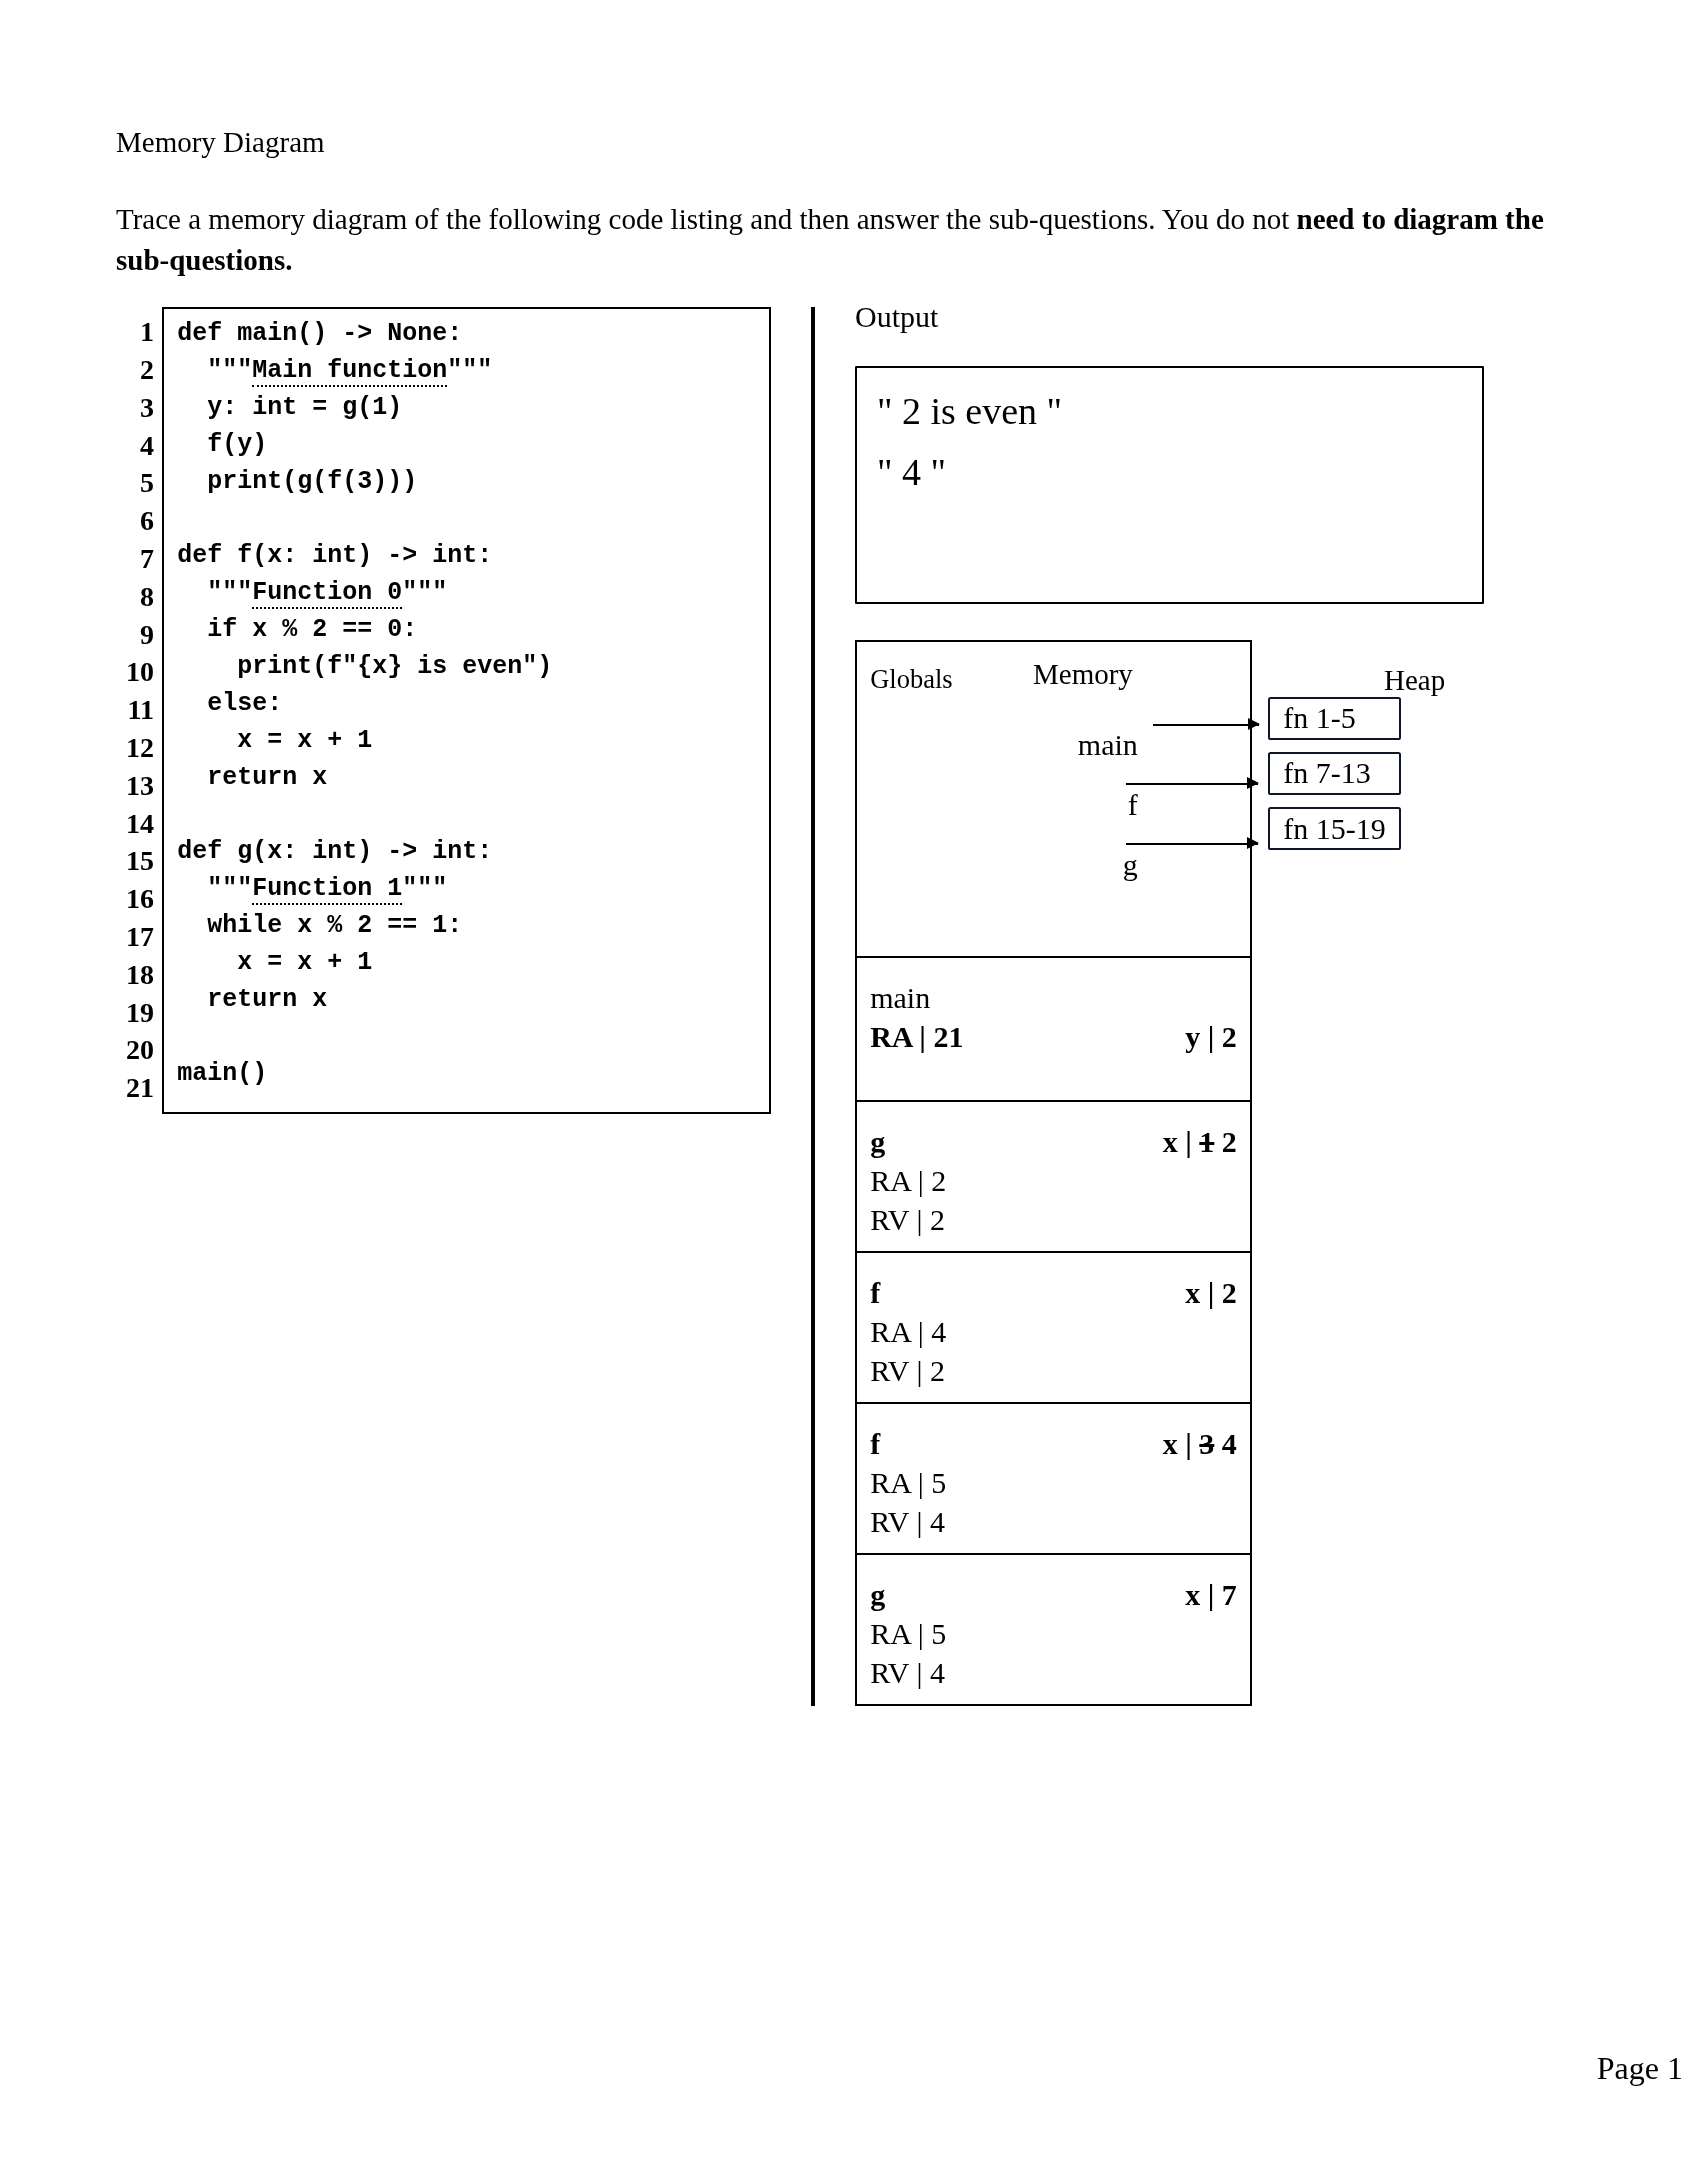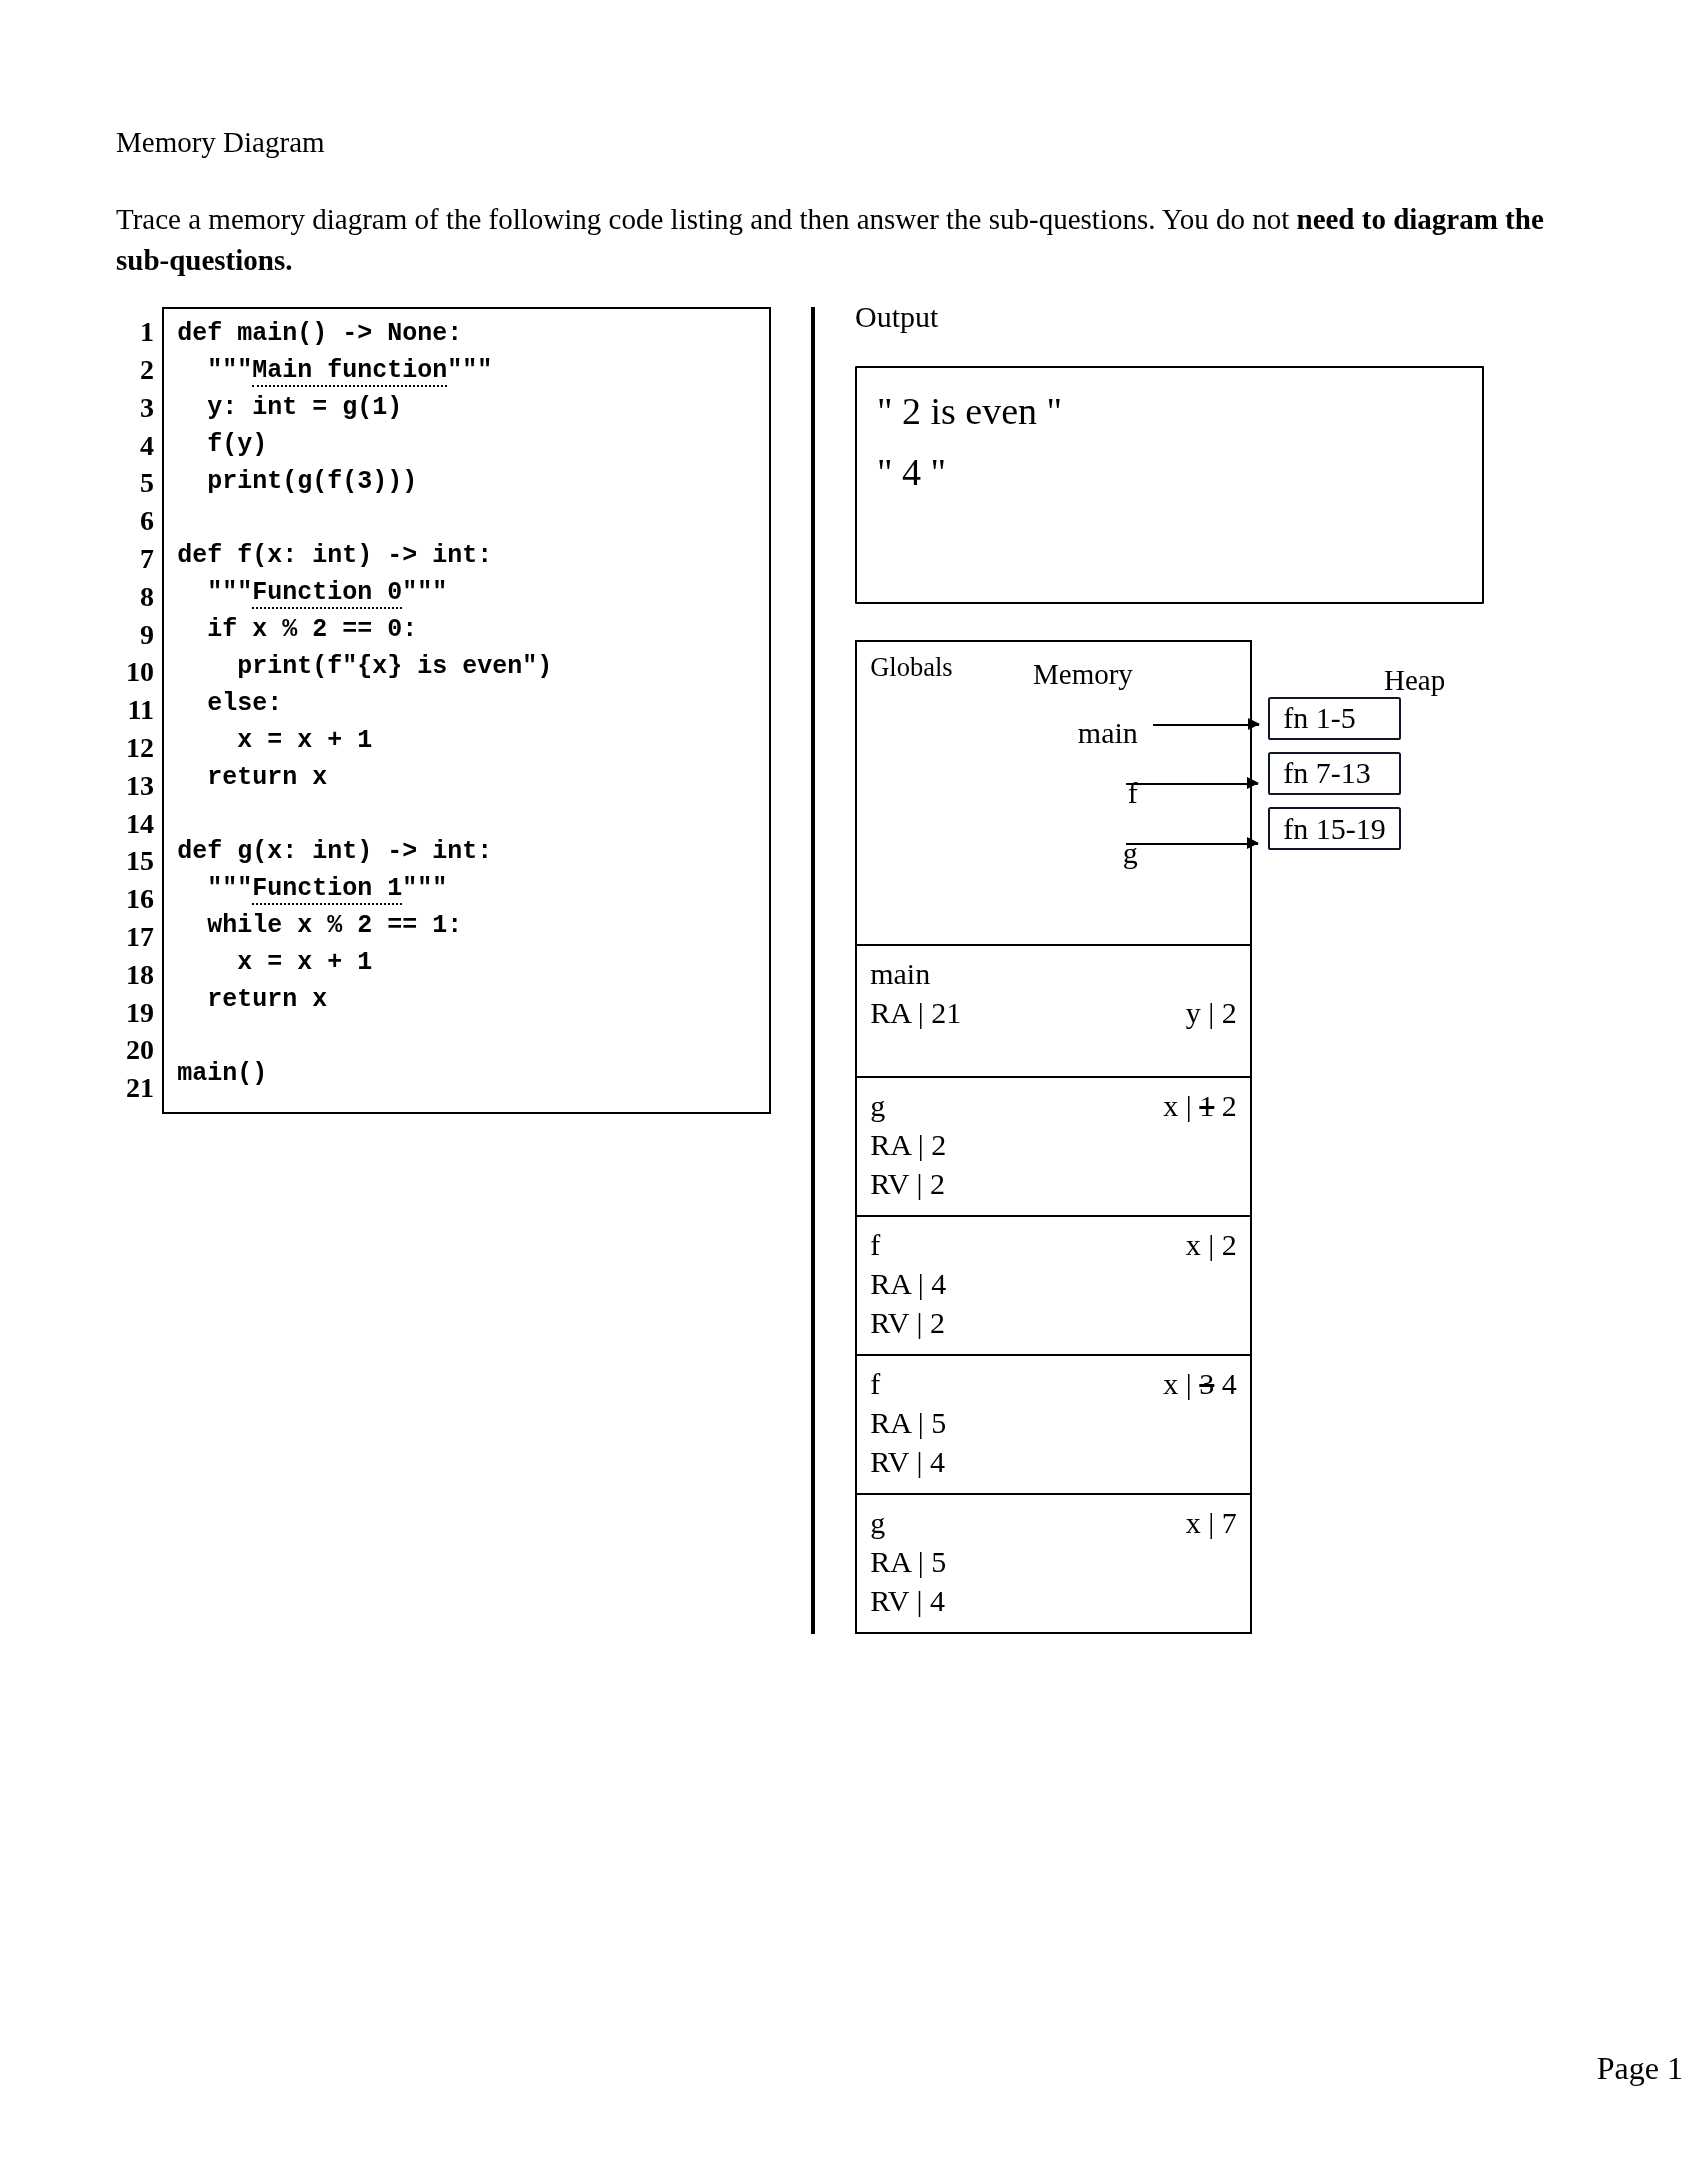--- a/index.html
+++ b/index.html
@@ -100,28 +100,29 @@
     width: 397px;
     margin-top: 36px;
   }
   .frame {
     border-bottom: 2px solid #000;
     padding: 8px 13.2px 12px 13.2px;
     font-family: "Comic Sans MS", "Segoe Script", cursive;
     font-size: 30px;
     line-height: 1.3;
     position: relative;
+    margin-top: 12px;
   }
   .frame:last-child { border-bottom: none; }
   .frame-title-print {
     font-family: "Times New Roman", serif;
     font-size: 26.5px;
     margin-bottom: 5.3px;
   }
-  .frame-row { display: flex; justify-content: space-between; }
+  .frame-row { display: flex; justify-content: space-between; font-weight: bold; }
   .hw { font-family: "Comic Sans MS", "Segoe Script", cursive; }
   .heap-col {
     position: absolute;
     left: 433px;
     top: 390px;
     font-family: "Comic Sans MS", "Segoe Script", cursive;
     font-size: 30px;
   }
   .heap-item {
     border: 2px solid #0f172a;

